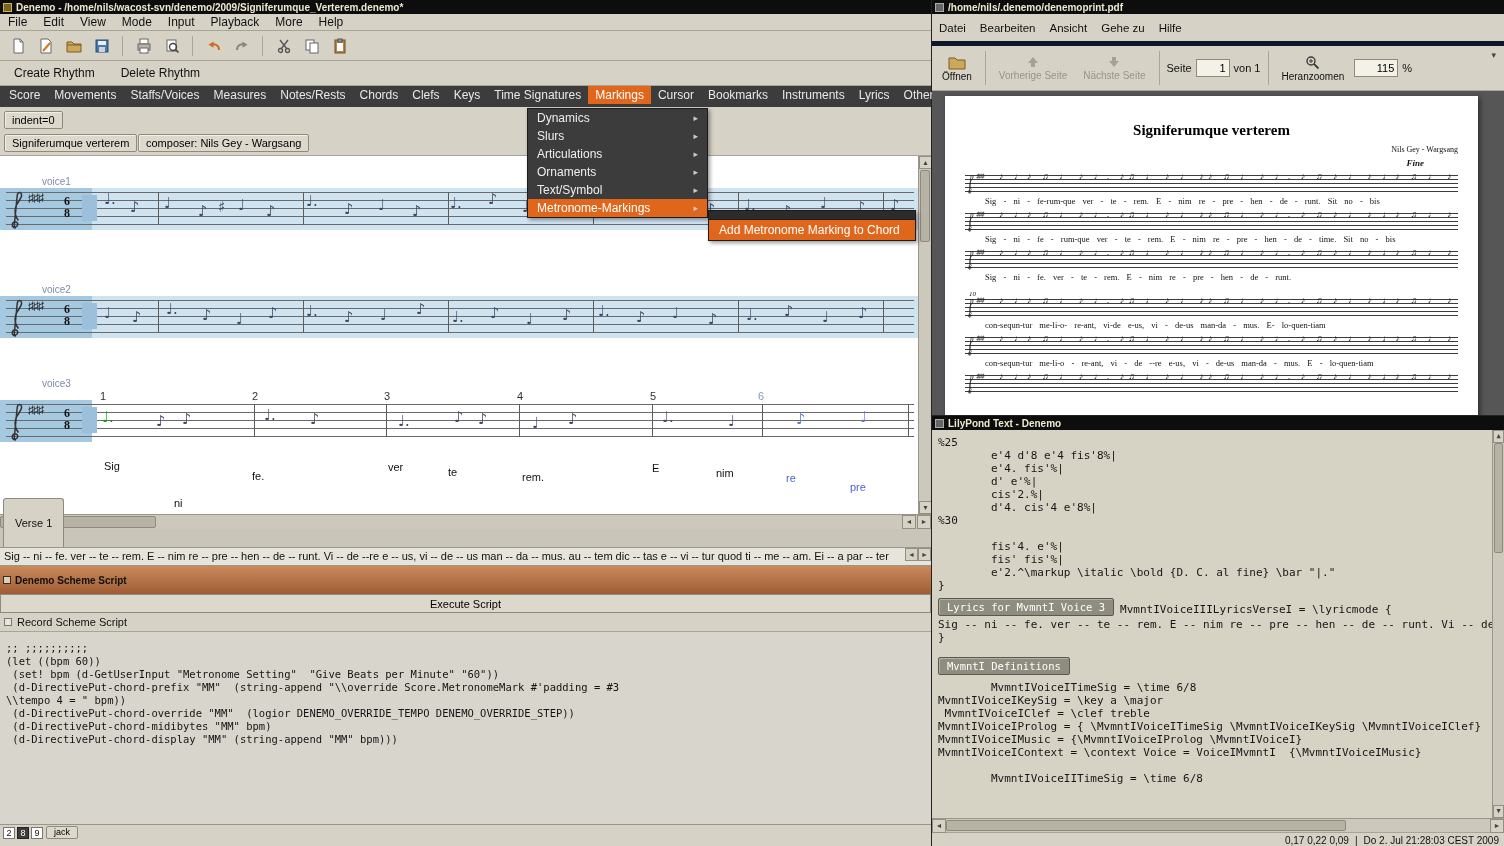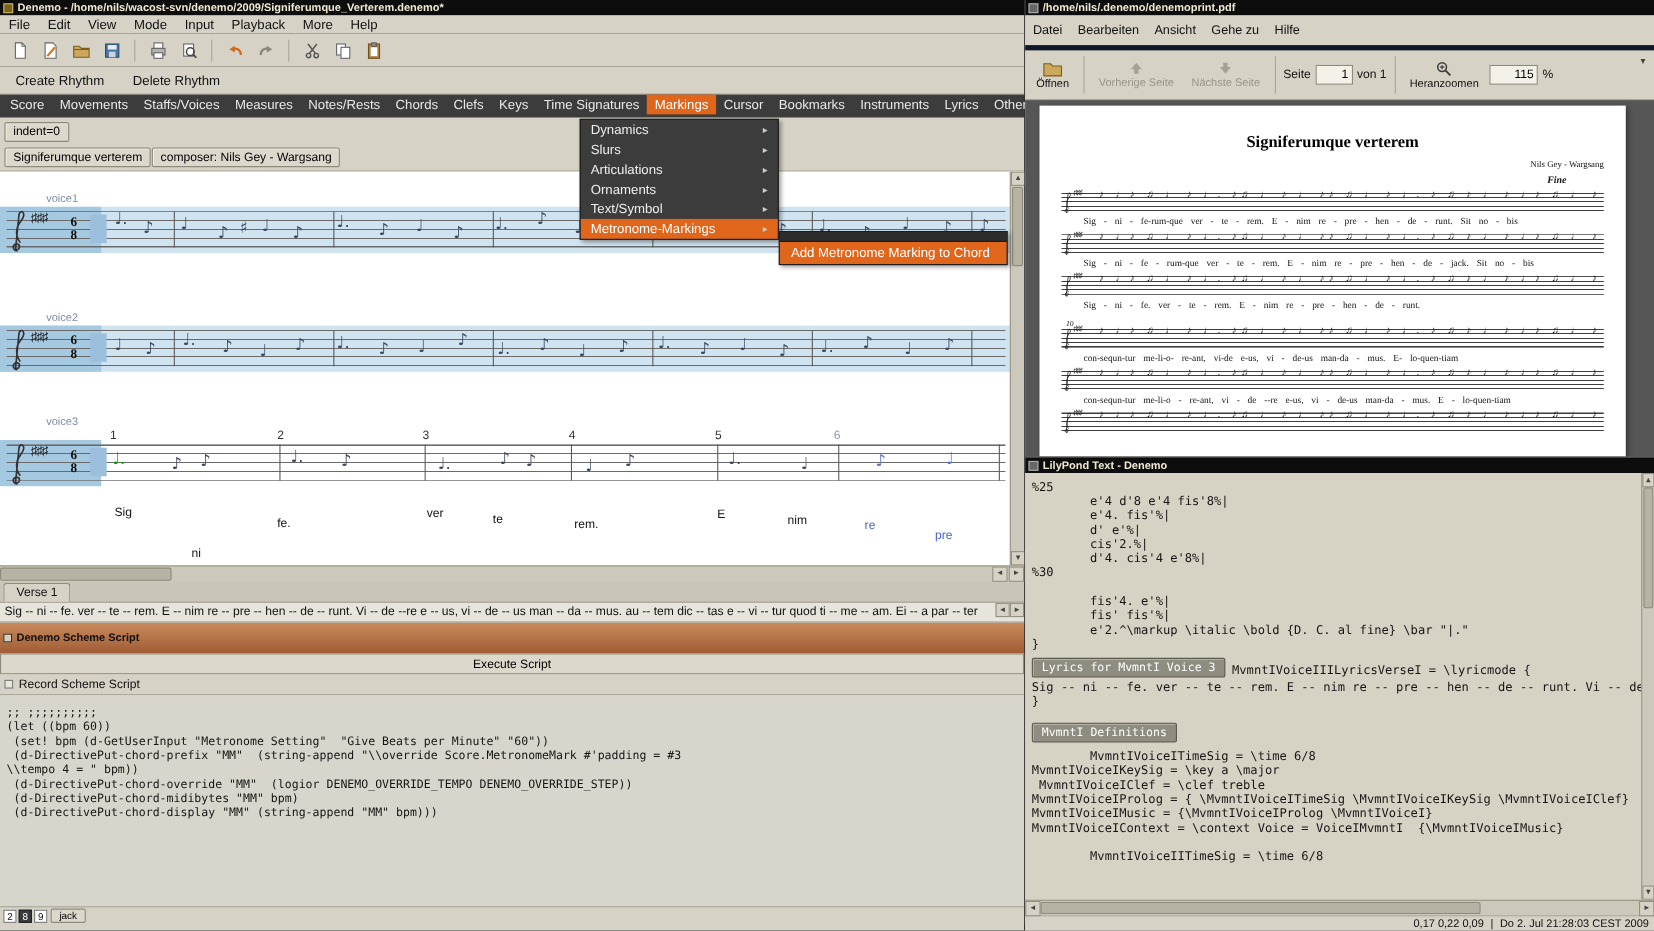--- a/index.html
+++ b/index.html
@@ -52,21 +52,21 @@
   .vscroll{position:absolute;right:0;top:0;bottom:0;width:13px;background:#ccc8bb;border-left:1px solid #9a9688}
   .arrbox{width:13px;height:13px;background:#d6d2c6;border:1px solid #938f81;font-size:7px;line-height:11px;text-align:center;color:#444}
   .vslider{position:absolute;left:1px;top:14px;width:10px;height:72px;background:#b6b2a4;border:1px solid #8e8a7c;border-radius:2px}
   .vs-bottom{position:absolute;bottom:0;left:0}
 
   .hscroll{height:15px;background:#ccc8bb;border-top:1px solid #9a9688;position:relative}
   .hslider{position:absolute;left:0;top:1px;height:12px;width:156px;background:#b6b2a4;border:1px solid #8e8a7c;border-radius:2px}
   .harr{position:absolute;top:0;width:14px;height:14px;background:#d6d2c6;border:1px solid #938f81;font-size:7px;line-height:12px;text-align:center;color:#444}
 
   .tabrow{height:19px;background:#c9c5b8;position:relative;border-bottom:1px solid #9a9688}
-  .tab{position:absolute;left:3px;bottom:0;padding:2px 11px;background:#d6d2c6;border:1px solid #8e8a7c;border-bottom:none;border-radius:3px 3px 0 0;font-size:11px}
+  .tab{position:absolute;left:3px;bottom:0;padding:18px 11px;background:#d6d2c6;border:1px solid #8e8a7c;border-bottom:none;border-radius:3px 3px 0 0;font-size:11px}
 
   .verseline{height:18px;background:#e7e4db;border-bottom:1px solid #9a9688;font-size:11px;padding:2px 4px;white-space:nowrap;overflow:hidden;position:relative}
   .verse-arr{position:absolute;right:0;top:0;height:17px;display:flex}
 
   .statusbar{height:20px;background:#d6d2c6;border-bottom:1px solid #9a9688;display:flex;align-items:center;padding:2px}
   .statusfield{flex:1;border:1px solid #9a9688;background:#d2cec2;font-size:11px;padding:1px 5px;height:15px;white-space:nowrap;overflow:hidden}
 
   .schemehdr{height:28px;background:linear-gradient(#c98a5c,#a05c34);display:flex;align-items:center;gap:4px;padding:0 3px;font-size:10px;font-weight:bold;color:#101010}
   .smicon{width:8px;height:8px;border:1px solid #3c2c1c;background:#d8cfc0}
   .execbtn{display:block;width:100%;height:19px;background:#dcd8cc;border:1px solid #8e8a7c;font-size:11px;font-family:"Liberation Sans",sans-serif}
@@ -567,21 +567,21 @@
         </div>
       <div class="plyric">Sig - ni - fe-rum-que ver - te - rem.   E - nim   re - pre - hen - de - runt.   Sit   no - bis</div>
 
       <div class="pstaff">
           <svg class="pclef">
             <use href="#clefsym"></use>
           </svg>
           <span class="psharps">♯♯♯</span>
           <span class="pnotes">♪ ♩♪ ♫ ♩ ♪ ♩. ♪♫ ♩ ♪ ♩ ♪♪ ♫ ♩ ♪ ♩. ♪ ♫ ♪ ♩ ♪ ♩♪ ♫ ♩ ♪</span>
         </div>
-      <div class="plyric">Sig - ni - fe - rum-que ver - te - rem.   E - nim   re - pre - hen - de - jack.   Sit   no - bis</div>
+      <div class="plyric">Sig - ni - fe - rum-que ver - te - rem.   E - nim   re - pre - hen - de - time.   Sit   no - bis</div>
 
       <div class="pstaff">
           <svg class="pclef">
             <use href="#clefsym"></use>
           </svg>
           <span class="psharps">♯♯♯</span>
           <span class="pnotes">♪ ♩♪ ♫ ♩ ♪ ♩. ♪♫ ♩ ♪ ♩ ♪♪ ♫ ♩ ♪ ♩. ♪ ♫ ♪ ♩ ♪ ♩♪ ♫ ♩ ♪</span>
         </div>
       <div class="plyric">Sig - ni - fe.    ver - te - rem.   E - nim   re - pre - hen - de - runt.</div>
 

